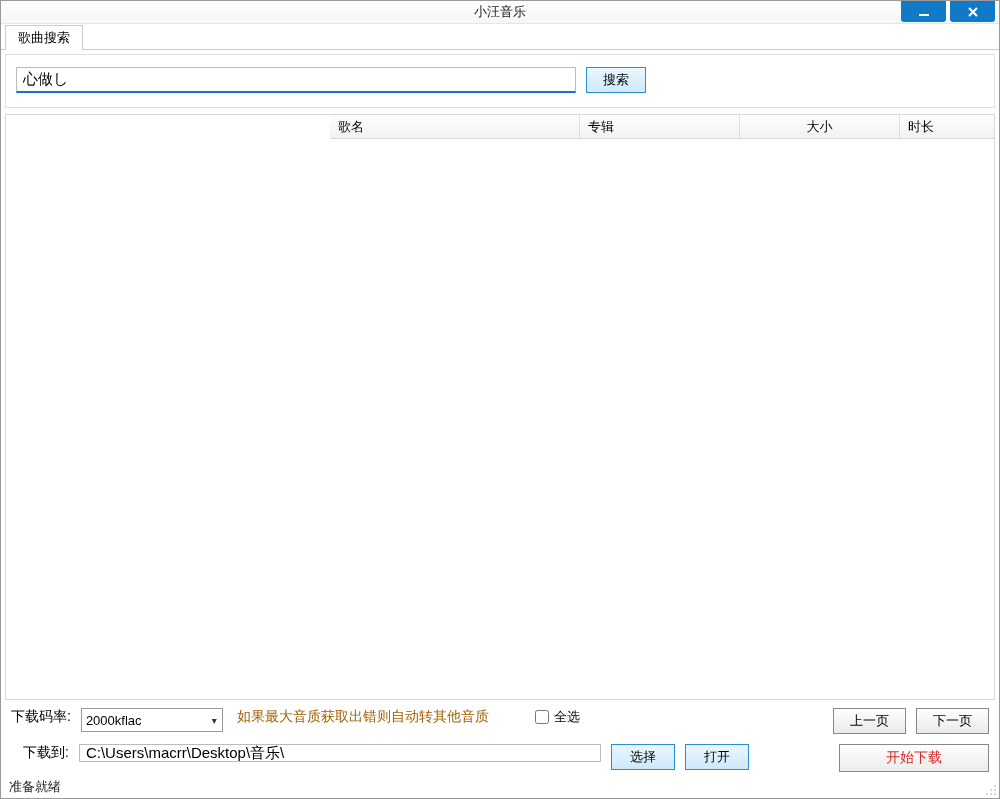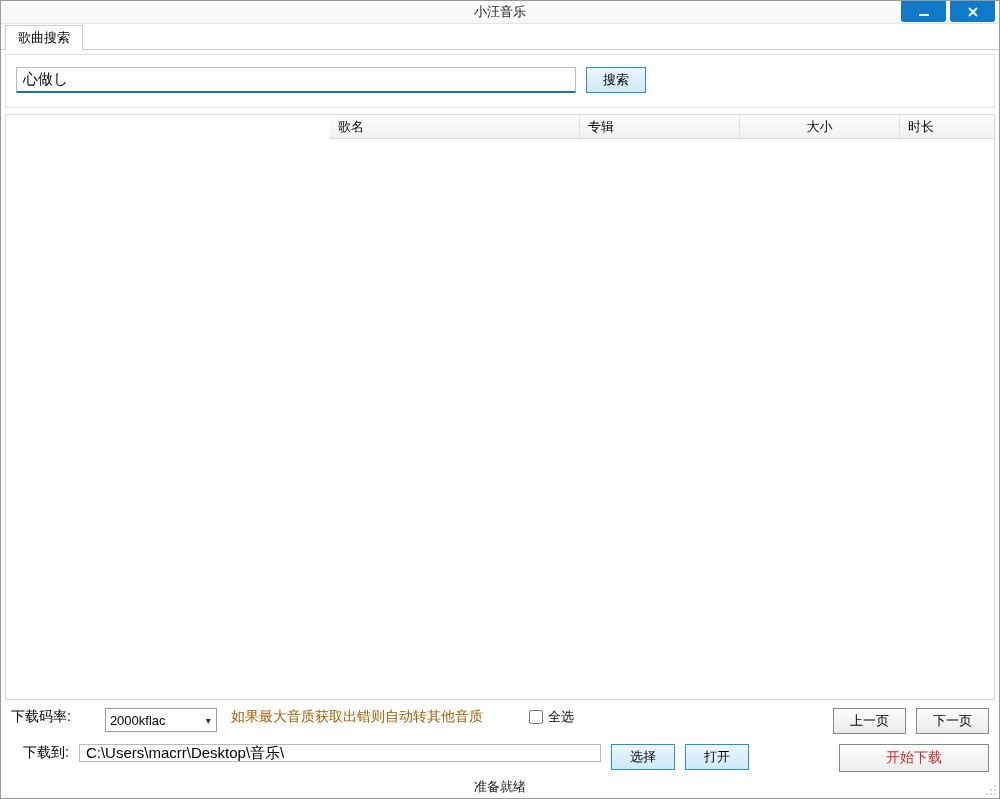--- a/index.html
+++ b/index.html
@@ -152,22 +152,21 @@
       gap: 10px;
     }
     .footer-row {
       display: flex;
       align-items: flex-start;
       gap: 10px;
     }
     .label { font-size: 14px; white-space: nowrap; }
     .select-wrap {
       position: relative;
-      width: 112px;
-      margin-left: 24px;
+      width: 142px;
     }
     .bitrate-select {
       width: 100%;
       height: 24px;
       border: 1px solid #999;
       padding: 1px 4px;
       font-size: 13px;
       font-family: inherit;
       background: #fff;
       appearance: none;
@@ -217,21 +216,20 @@
     }
 
     .statusbar {
       height: 22px;
       display: flex;
       align-items: center;
       padding: 0 8px;
       font-size: 13px;
       color: #222;
       position: relative;
-      justify-content: center;
     }
     .resize-grip {
       position: absolute;
       right: 2px;
       bottom: 2px;
       width: 14px;
       height: 14px;
       cursor: nwse-resize;
       opacity: 0.45;
     }

